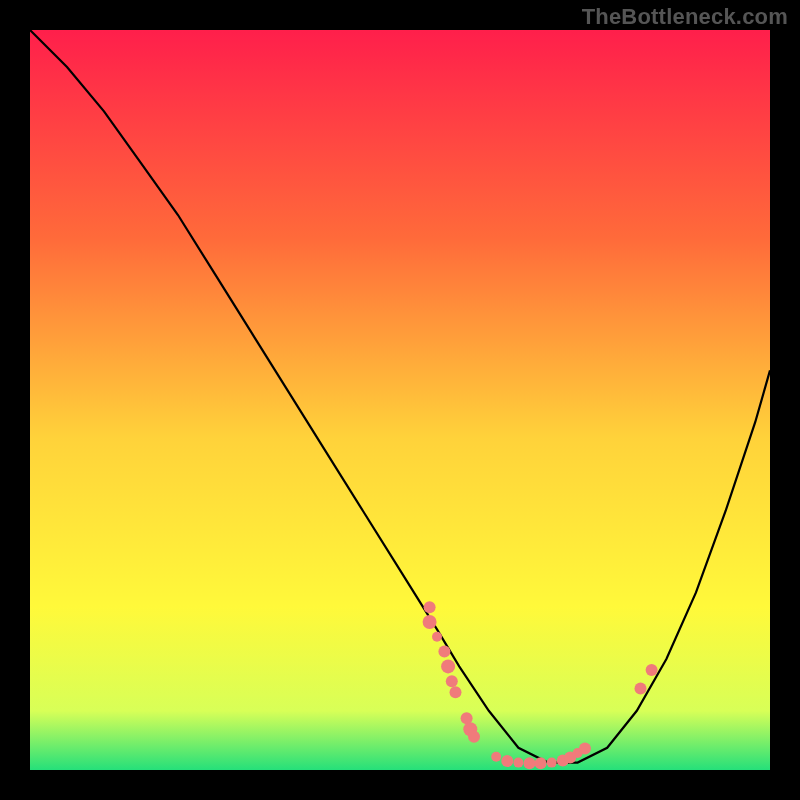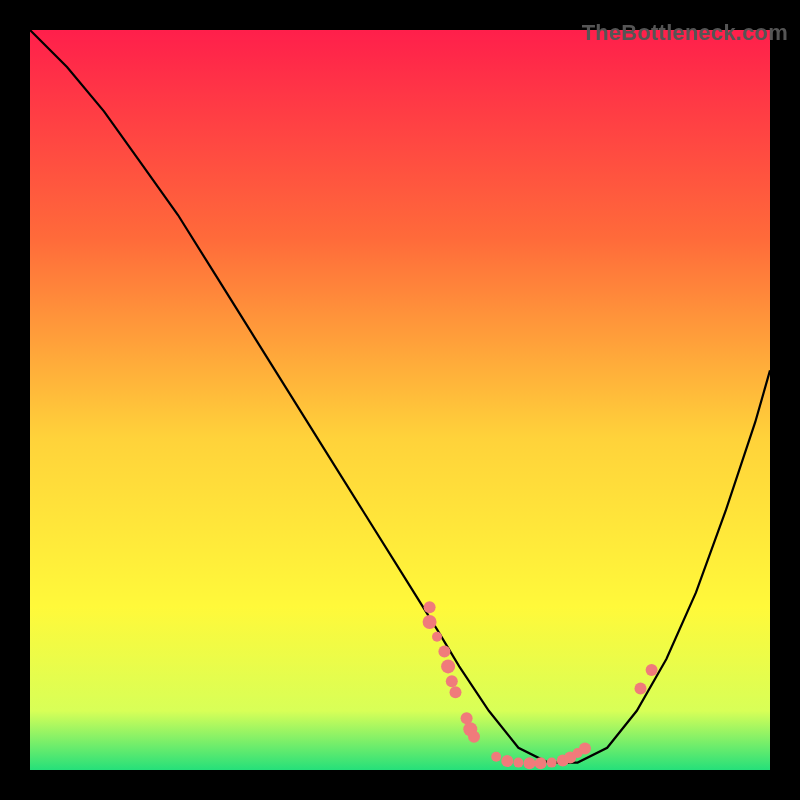--- a/index.html
+++ b/index.html
@@ -12,21 +12,21 @@
     overflow: hidden;
   }
   .wrap {
     position: relative;
     width: 800px;
     height: 800px;
     background: #000;
   }
   .attribution {
     position: absolute;
-    top: 20px;
+    top: 4px;
     right: 12px;
     color: #555;
     font-size: 22px;
     font-weight: 600;
     letter-spacing: 0.2px;
     z-index: 3;
   }
   svg.chart {
     position: absolute;
     top: 0;

